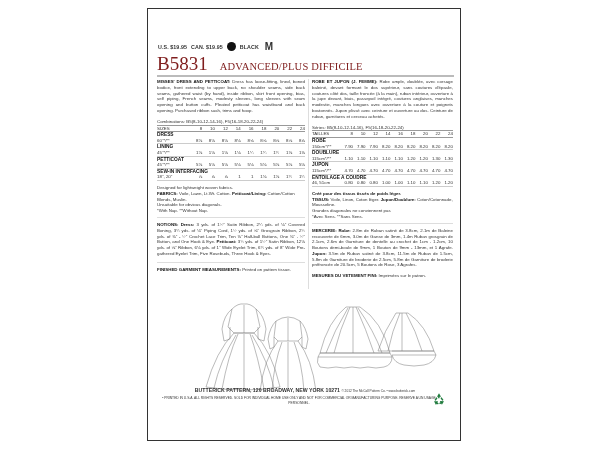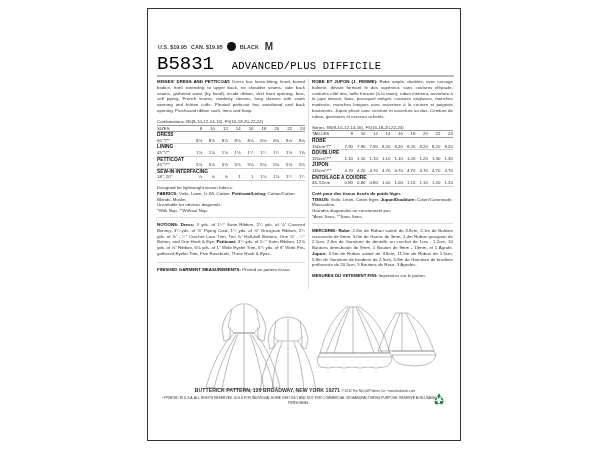--- a/index.html
+++ b/index.html
@@ -1,21 +1,21 @@
 <!DOCTYPE html>
 <html><head>
 <meta charset="utf-8">
 <style>
   html,body{margin:0;padding:0;background:#ffffff;}
   body{width:610px;height:450px;position:relative;overflow:hidden;font-family:"Liberation Sans",sans-serif;color:#222;}
   .page{position:absolute;left:147px;top:8px;width:314px;height:433px;border:1px solid #333;box-sizing:border-box;background:#fff;}
   .price{position:absolute;left:10px;top:32px;font-size:5.3px;font-weight:bold;letter-spacing:0.1px;color:#333;display:flex;align-items:center;gap:4px;}
   .price .dot{width:9px;height:9px;border-radius:50%;background:#111;display:inline-block;}
   .price .size{font-size:10px;font-weight:bold;margin-left:2px;}
-  .title{position:absolute;left:9px;top:44px;font-family:Liberation Mono, monospace;color:#000000;}
+  .title{position:absolute;left:9px;top:44px;font-family:Liberation Serif, serif;color:#7f1d1d;}
   .title .num{font-size:19px;}
   .title .lvl{font-size:10.5px;margin-left:8px;letter-spacing:0.2px;}
   .rule{position:absolute;left:9px;top:66px;width:297px;height:2px;background:#bbb;}
   .col{position:absolute;top:70px;font-size:4.4px;line-height:5.8px;color:#333;}
   .col.left{left:9px;width:148px;}
   .col.right{left:160px;width:145px;border-left:1px solid #ddd;padding-left:3px;box-sizing:border-box;height:210px;}
   .col b{color:#111;}
   .para{margin:0 0 5px 0;text-align:justify;}
   table.sz{border-collapse:collapse;width:100%;margin:0 0 4px 0;font-size:4.4px;}
   table.sz td{padding:0;line-height:5.6px;}

